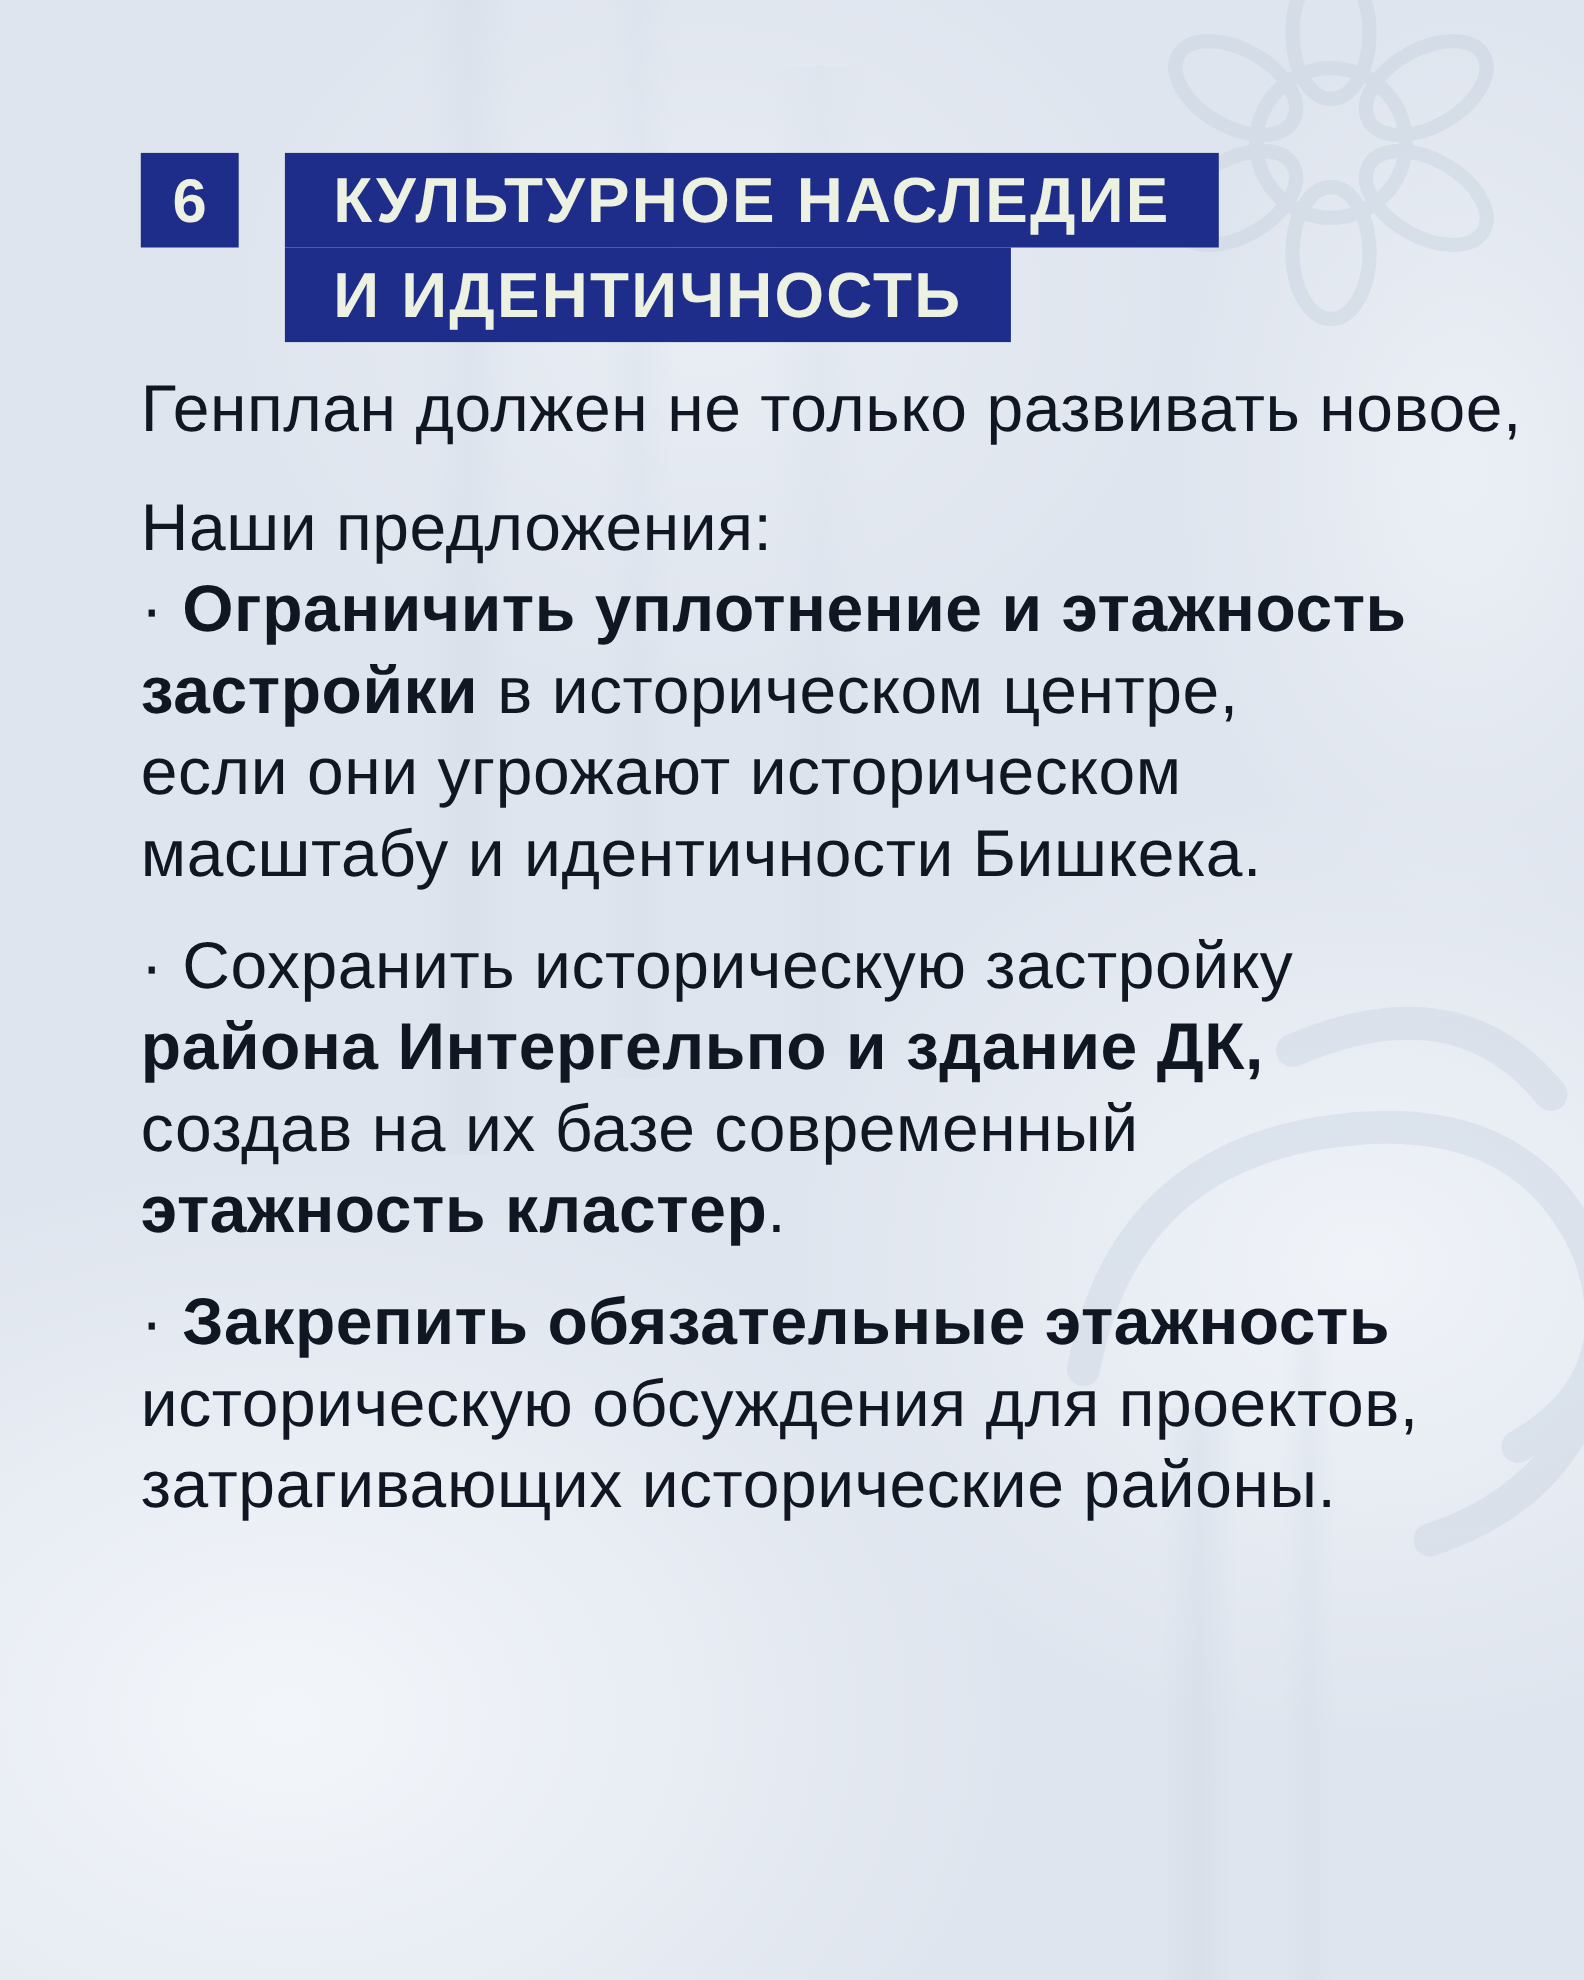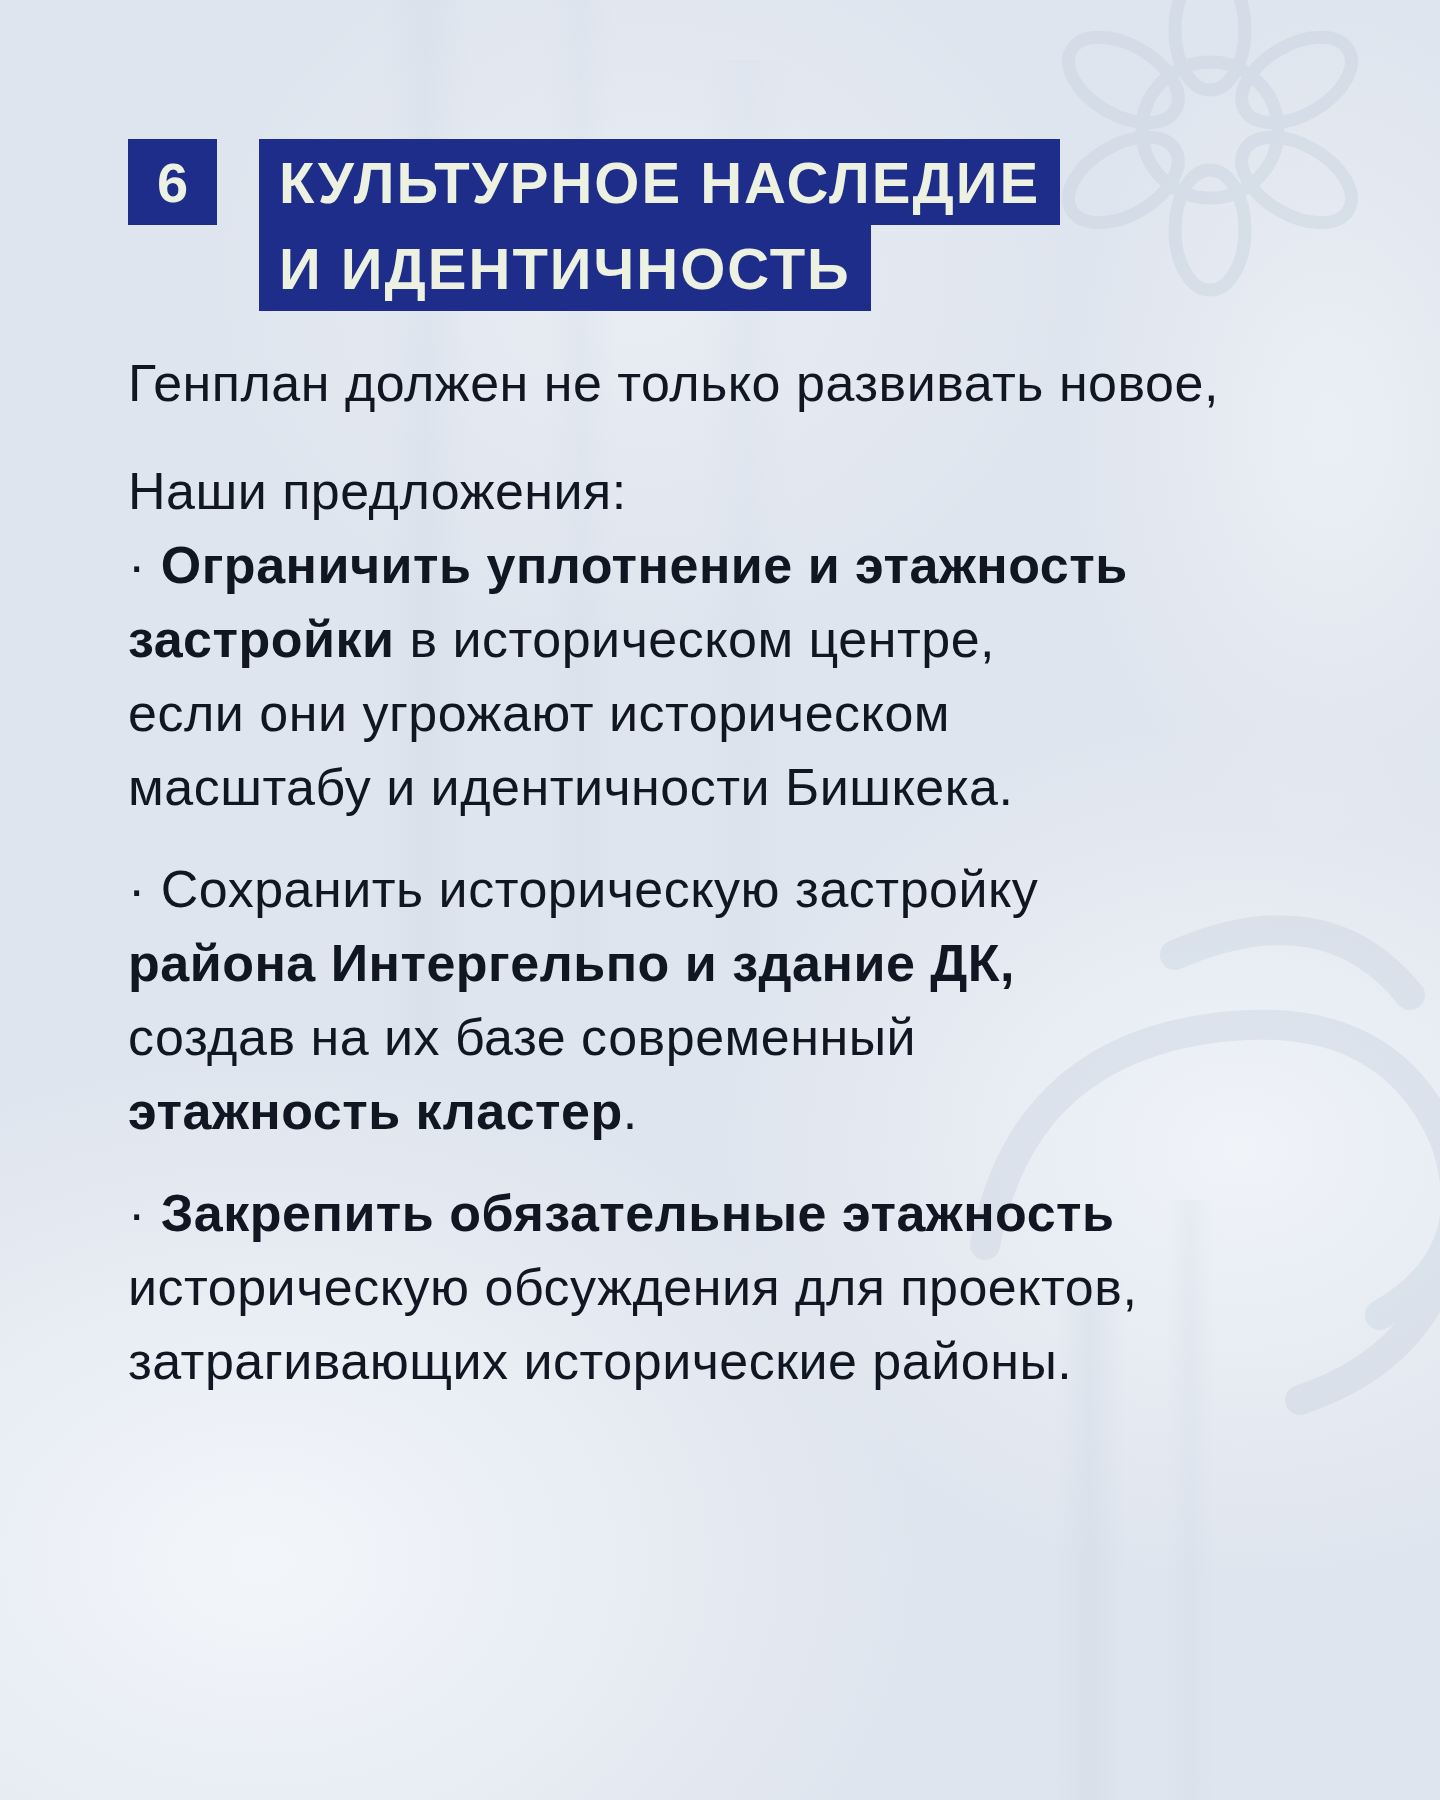--- a/index.html
+++ b/index.html
@@ -25,28 +25,28 @@
     display: flex; align-items: center; justify-content: center;
     flex: 0 0 auto;
   }
   .title {
     margin: 0; display: flex; flex-direction: column; align-items: flex-start;
     font-size: 58px; font-weight: bold; letter-spacing: 2px;
     color: var(--pale, #ecf1e1);
   }
   .title-line {
     display: flex; align-items: center;
-    height: 86px; padding: 0 20px;
+    height: 86px; padding: 0 44px;
     background: var(--accent, #1f2d8a);
     white-space: nowrap;
   }
   .body-area {
-    position: absolute; left: 128px; top: 340px; width: 1312px;
+    position: absolute; left: 128px; top: 329px; width: 1312px;
     color: var(--ink, #111722);
-    font-size: 52px; line-height: 74px; letter-spacing: 0.5px;
+    font-size: 60px; line-height: 74px; letter-spacing: 0.5px;
   }
   .para { margin: 0 0 28px 0; }
   .para-intro { line-height: 86px; }
   .line { display: block; white-space: nowrap; }
   .b { font-weight: bold; margin-top: 11px; }
 </style>
 </head>
 <body>
 
 <svg class="watermark" viewBox="0 0 1440 1800" xmlns="http://www.w3.org/2000/svg" aria-hidden="true">

